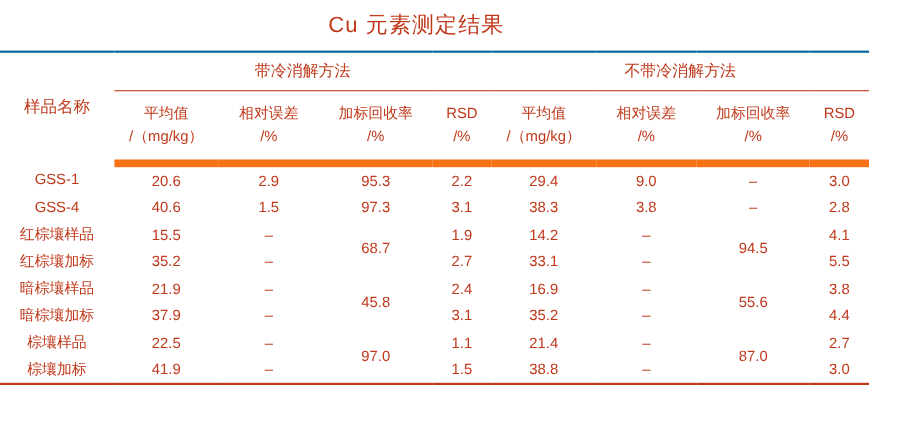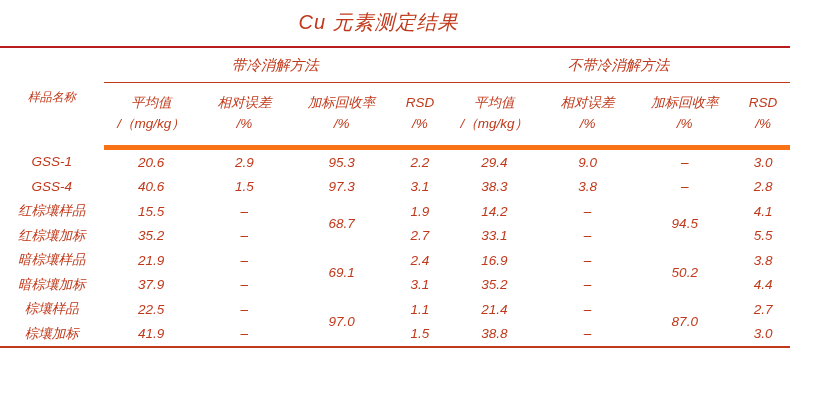--- a/index.html
+++ b/index.html
@@ -12,21 +12,20 @@
     background: #ffffff;
     font-family: "Liberation Sans", sans-serif;
     color: #c0391b;
     overflow: hidden;
   }
   .page {
     position: relative;
     width: 757px;
     height: 400px;
     box-sizing: border-box;
-    font-style: italic;
   }
   .title {
     text-align: center;
     font-size: 20px;
     letter-spacing: 1px;
     padding-top: 9px;
     padding-bottom: 10px;
     color: #c0391b;
     font-weight: normal;
     margin: 0;
@@ -38,34 +37,34 @@
     font-size: 13.5px;
     color: #c0391b;
   }
   table.main td, table.main th {
     font-weight: normal;
     text-align: center;
     vertical-align: middle;
     padding: 0;
   }
   .rule-top {
-    border-top: 2px solid #b91c1c;
+    border-top: 2px solid #0369a1;
   }
   .rule-mid {
-    border-bottom: 5px solid #f97316;
+    border-bottom: 7px solid #f97316;
   }
   .rule-bottom {
     border-bottom: 2px solid #c0391b;
   }
   .grp-line {
     border-bottom: 1px solid #c0391b;
   }
   .hdr-sample {
     width: 110px;
-    font-size: 12px;
+    font-size: 15px;
     line-height: 1.25;
   }
   .hdr-group {
     font-size: 14.5px;
     height: 34px;
     line-height: 34px;
   }
   .hdr-col {
     font-size: 13.5px;
     line-height: 1.55;
@@ -186,25 +185,25 @@
         <td>2.7</td>
         <td>33.1</td>
         <td>–</td>
         <td>5.5</td>
       </tr>
 
       <tr>
         <td class="sample">暗棕壤样品</td>
         <td>21.9</td>
         <td>–</td>
-        <td class="span-cell" rowspan="2">69.1</td>
+        <td class="span-cell" rowspan="2">45.8</td>
         <td>2.4</td>
         <td>16.9</td>
         <td>–</td>
-        <td class="span-cell" rowspan="2">50.2</td>
+        <td class="span-cell" rowspan="2">55.6</td>
         <td>3.8</td>
       </tr>
 
       <tr>
         <td class="sample">暗棕壤加标</td>
         <td>37.9</td>
         <td>–</td>
         <td>3.1</td>
         <td>35.2</td>
         <td>–</td>

